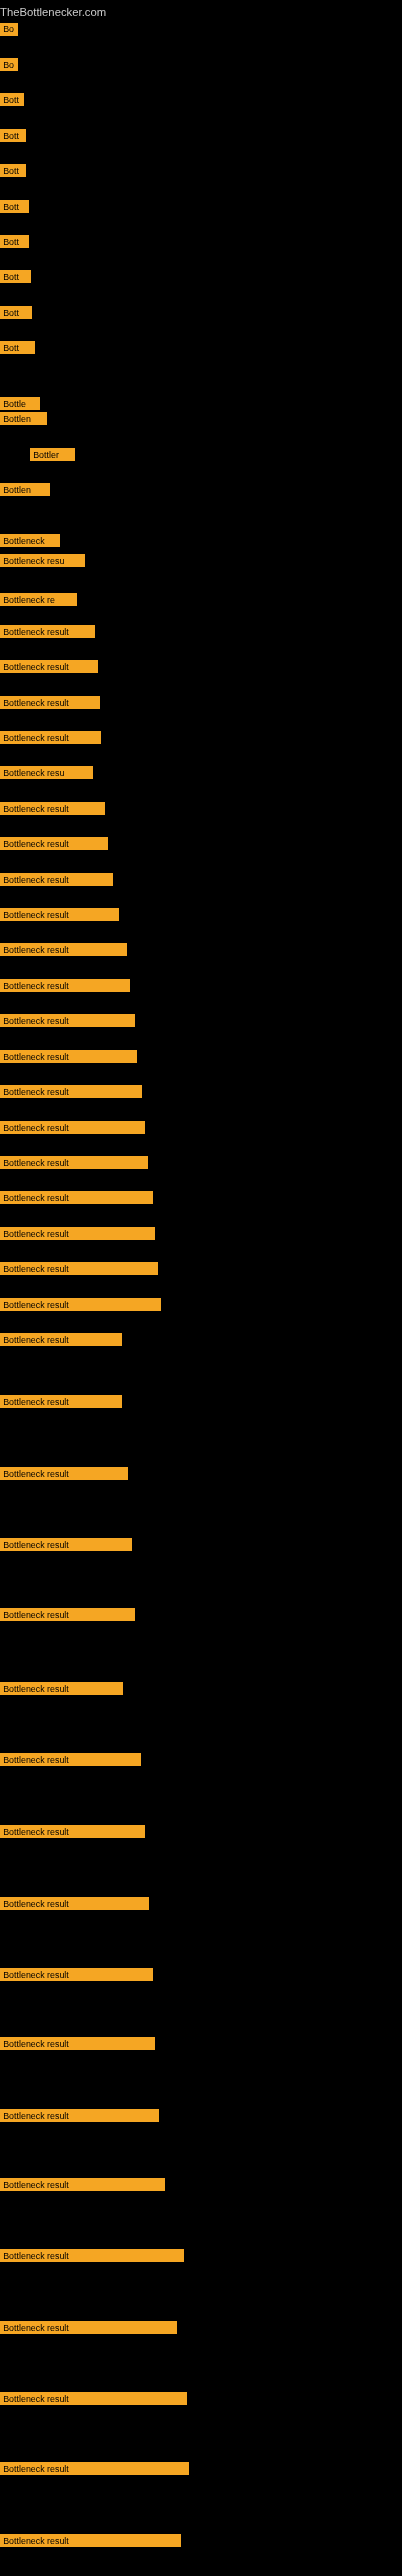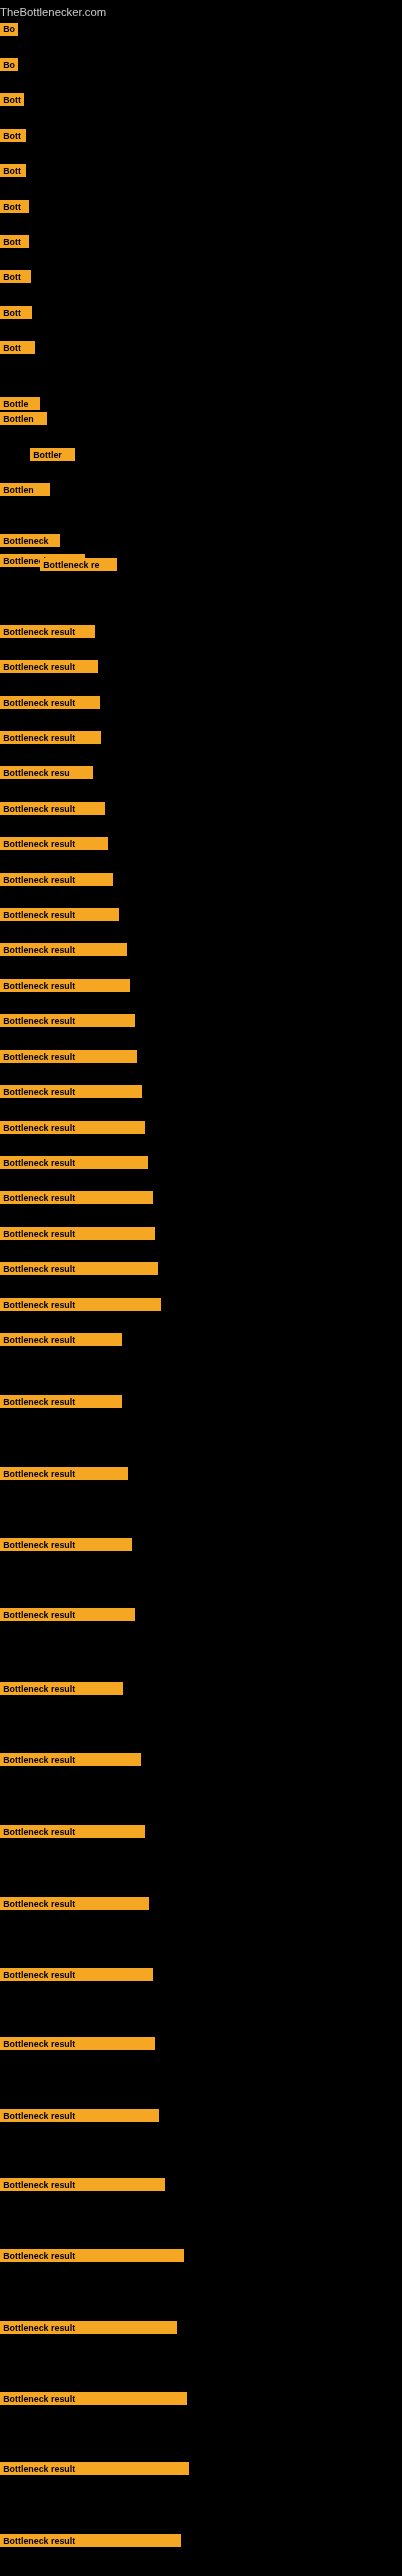--- a/index.html
+++ b/index.html
@@ -25,21 +25,21 @@
     }
     .bar-container {
       position: absolute;
       left: 0;
     }
     .bar-label {
       display: inline-block;
       background-color: #f5a623;
       color: #000;
       font-size: 8.9px;
-      font-weight: bold;
+      font-weight: normal;
       padding: 1.6px 3.2px;
       white-space: nowrap;
       overflow: hidden;
     }
   </style>
 </head>
 <body>
 
 <span class="site-title">TheBottlenecker.com</span>
 
@@ -53,21 +53,21 @@
     <div class="bar-container" style="top: 235px; left: 0px;"><span class="bar-label" style="width: 29px;">Bott</span></div>
     <div class="bar-container" style="top: 270px; left: 0px;"><span class="bar-label" style="width: 31px;">Bott</span></div>
     <div class="bar-container" style="top: 306px; left: 0px;"><span class="bar-label" style="width: 32px;">Bott</span></div>
     <div class="bar-container" style="top: 341px; left: 0px;"><span class="bar-label" style="width: 35px;">Bott</span></div>
     <div class="bar-container" style="top: 377px; left: 0px; margin-top: 20px;"><span class="bar-label" style="width: 40px;">Bottle</span></div>
     <div class="bar-container" style="top: 412px; left: 0px;"><span class="bar-label" style="width: 47px;">Bottlen</span></div>
     <div class="bar-container" style="top: 448px; left: 0px; padding-left: 30px;"><span class="bar-label" style="width: 45px;">Bottler</span></div>
     <div class="bar-container" style="top: 483px; left: 0px;"><span class="bar-label" style="width: 50px;">Bottlen</span></div>
     <div class="bar-container" style="top: 534px; left: 0px;"><span class="bar-label" style="width: 60px;">Bottleneck</span></div>
     <div class="bar-container" style="top: 554px; left: 0px;"><span class="bar-label" style="width: 85px;">Bottleneck resu</span></div>
-    <div class="bar-container" style="top: 558px; left: 0px; margin-left: 40px;"><span class="bar-label" style="width: 77px;">Bottleneck re</span></div>
+    <div class="bar-container" style="top: 593px; left: 0px;"><span class="bar-label" style="width: 77px;">Bottleneck re</span></div>
     <div class="bar-container" style="top: 625px; left: 0px;"><span class="bar-label" style="width: 95px;">Bottleneck result</span></div>
     <div class="bar-container" style="top: 660px; left: 0px;"><span class="bar-label" style="width: 98px;">Bottleneck result</span></div>
     <div class="bar-container" style="top: 696px; left: 0px;"><span class="bar-label" style="width: 100px;">Bottleneck result</span></div>
     <div class="bar-container" style="top: 731px; left: 0px;"><span class="bar-label" style="width: 101px;">Bottleneck result</span></div>
     <div class="bar-container" style="top: 766px; left: 0px;"><span class="bar-label" style="width: 93px;">Bottleneck resu</span></div>
     <div class="bar-container" style="top: 802px; left: 0px;"><span class="bar-label" style="width: 105px;">Bottleneck result</span></div>
     <div class="bar-container" style="top: 837px; left: 0px;"><span class="bar-label" style="width: 108px;">Bottleneck result</span></div>
     <div class="bar-container" style="top: 873px; left: 0px;"><span class="bar-label" style="width: 113px;">Bottleneck result</span></div>
     <div class="bar-container" style="top: 908px; left: 0px;"><span class="bar-label" style="width: 119px;">Bottleneck result</span></div>
     <div class="bar-container" style="top: 943px; left: 0px;"><span class="bar-label" style="width: 127px;">Bottleneck result</span></div>

